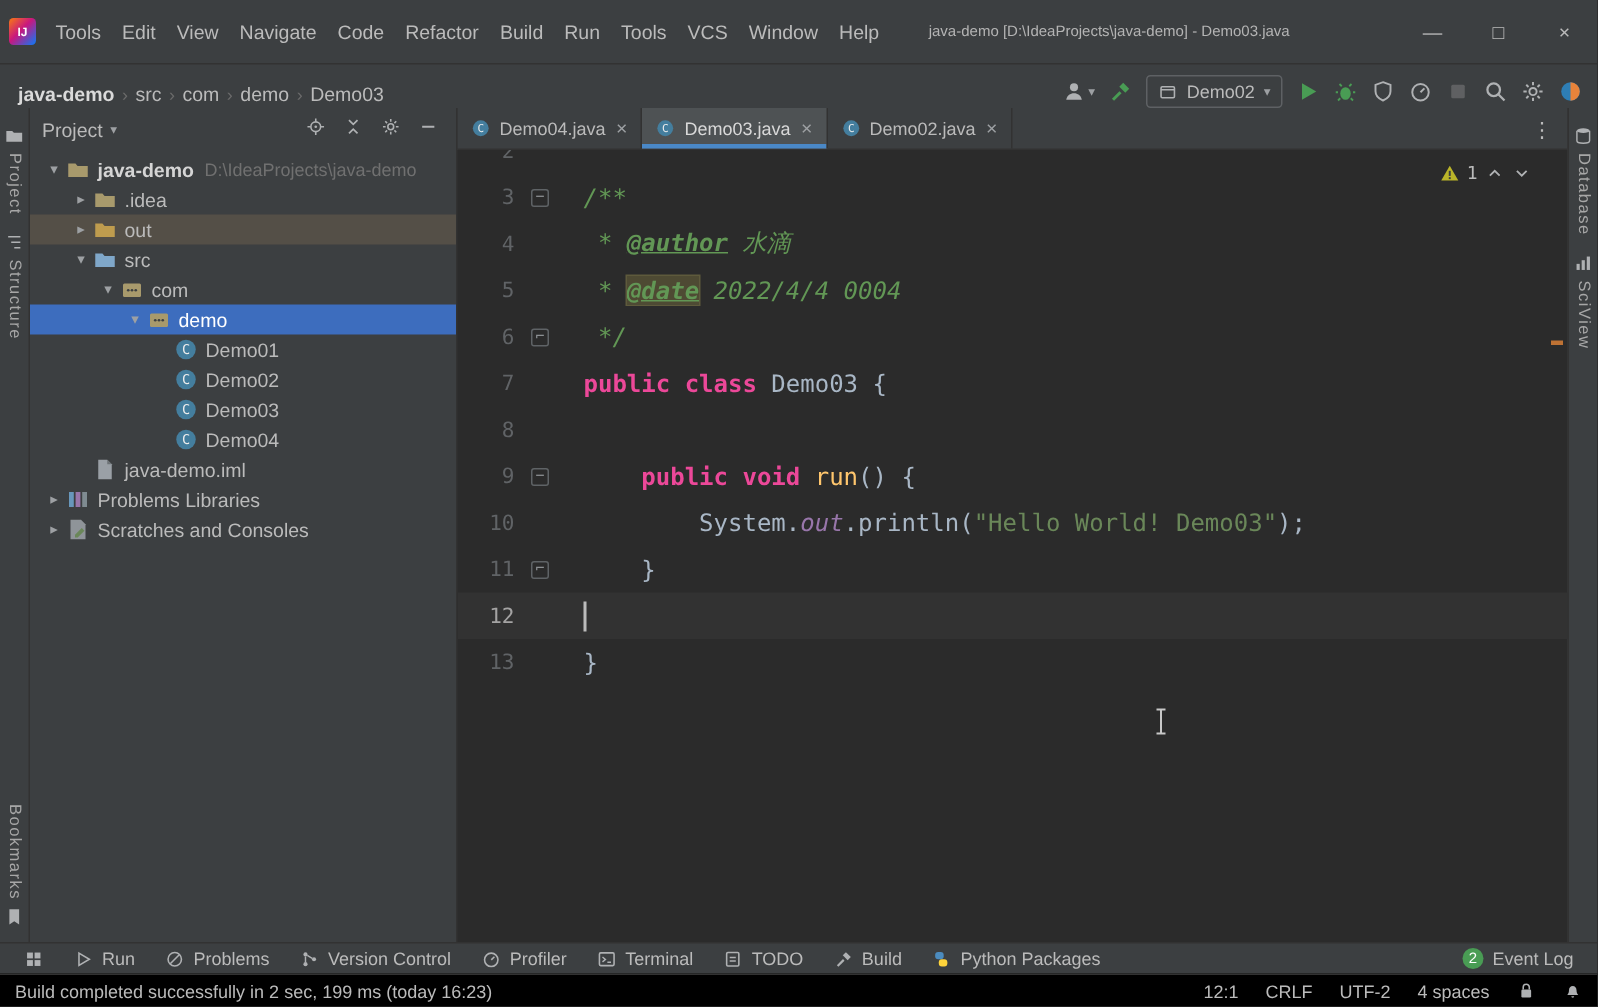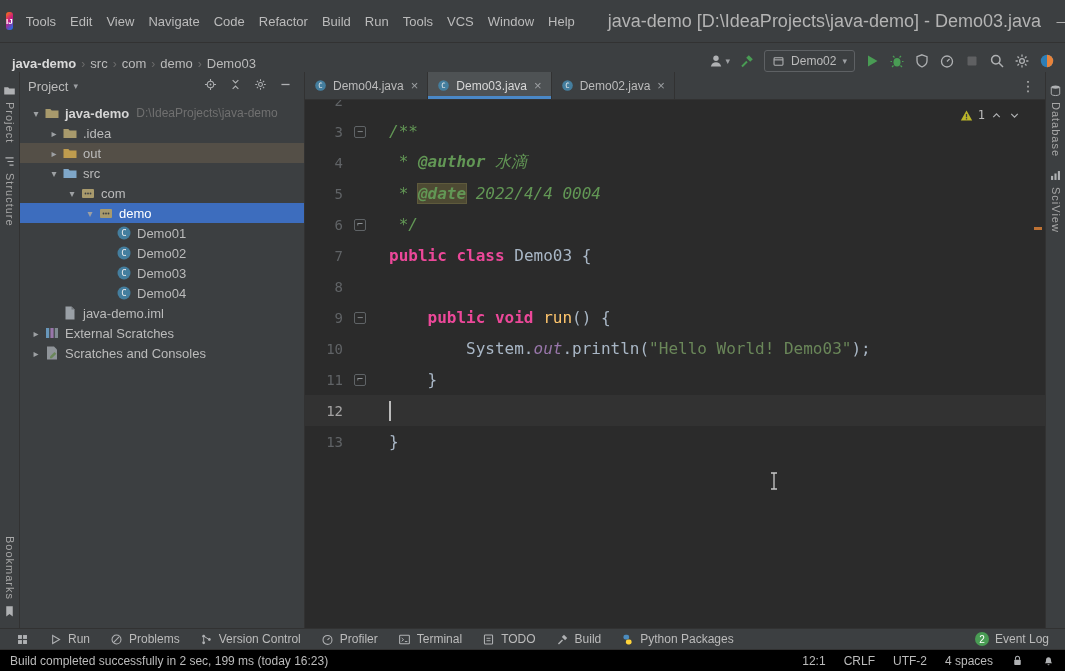--- a/index.html
+++ b/index.html
@@ -4,21 +4,21 @@
 <style>
   *{margin:0;padding:0;box-sizing:border-box}
   html,body{width:1065px;height:671px;overflow:hidden;background:#2B2B2B;font-family:"Liberation Sans",sans-serif}
   .window{width:1065px;height:671px;display:flex;flex-direction:column;color:#BBBBBB}
 
   
   .titlebar{flex:0 0 28px;background:#3C3F41;display:flex;align-items:center;border-bottom:1px solid #323232}
   .logo{width:18px;height:18px;margin:12px 6px;border-radius:3px;background:linear-gradient(135deg,#F97A12,#C9177E 45%,#087CFA);color:#fff;font-size:8px;font-weight:bold;display:flex;align-items:center;justify-content:center}
   .menus{display:flex}
   .menu-item{color:#BBBBBB;font-size:13px;padding:0 7px;line-height:27px;cursor:default}
-  .window-title{color:#B4B4B4;font-size:18px;margin-left:26px;white-space:nowrap}
+  .window-title{color:#B4B4B4;font-size:10px;margin-left:26px;white-space:nowrap}
   .win-controls{margin-left:auto;display:flex}
   .win-btn{width:44px;height:27px;display:flex;align-items:center;justify-content:center;font-size:13px;color:#BBBBBB}
 
   
   .navbar{flex:0 0 29px;background:#3C3F41;display:flex;align-items:flex-end;padding:0 10px}
   .crumb{color:#BBBBBB;font-size:13px;padding:0 2px}
   .crumb.bold{font-weight:bold;color:#DADADA}
   .crumb-sep{color:#6B6B6B;font-size:12px;padding:0 3px}
   .nav-actions{margin-left:auto;display:flex;align-items:center;gap:9px}
   .nav-act{display:inline-flex;align-items:center;gap:2px}
@@ -67,21 +67,21 @@
   .code-line.current{background:#323232}
   .lnum{flex:0 0 38px;width:38px;text-align:right;color:#606366;font-size:14px;font-family:"DejaVu Sans Mono",monospace}
   .lnum-cur{color:#A4A3A3}
   .foldcol{flex:0 0 34px;width:34px;display:flex;justify-content:center;align-items:center}
   .foldbox{width:12px;height:12px;border:1px solid #5F6366;border-radius:2px;color:#8C9093;font-size:10px;line-height:10px;display:flex;align-items:center;justify-content:center;background:#2B2B2B}
   .foldbox.flip{transform:scaleX(-1)}
   .codetext{white-space:pre;padding-left:12px;color:#A9B7C6}
   .t-kw{color:#ec4899;font-weight:bold}
   .t-plain{color:#A9B7C6}
   .t-doc{color:#629755;font-style:italic}
-  .t-doctag{color:#629755;font-style:italic;font-weight:bold;}
+  .t-doctag{color:#629755;font-style:italic;font-weight:bold;text-decoration:underline}
   .t-hl{background:#4E4A33;outline:1px solid #5E5A3C}
   .t-method{color:#FFC66D}
   .t-field{color:#9876AA;font-style:italic}
   .t-str{color:#6A8759}
   .caret{display:inline-block;width:2px;height:20px;background:#BBBBBB;vertical-align:middle}
   .inspections{position:absolute;top:8px;right:24px;display:flex;align-items:center;gap:5px;color:#BBBBBB;font-size:12px;z-index:3}
   .inspections .icon{width:13px;height:13px}
   .error-stripe{position:absolute;top:0;right:0;width:14px;height:100%;z-index:2}
   .stripe-mark{position:absolute;right:3px;width:8px;height:3px}
   .mouse-cursor{position:absolute;left:464px;top:372px;width:10px;height:18px;z-index:4}
@@ -411,21 +411,21 @@
           <div class="tree-row">
             <span class="indent" style="width: 8px;"></span>
             <span class="arrow">▸</span>
             <span class="icon">
               <svg viewBox="0 0 16 16">
                 <rect x="2" y="3" width="3.2" height="10" fill="#6897BB"></rect>
                 <rect x="6.4" y="3" width="3.2" height="10" fill="#9876AA"></rect>
                 <rect x="10.8" y="3" width="3.2" height="10" fill="#7F8B91"></rect>
               </svg>
             </span>
-            <span class="tree-label">External Scratches</span>
+            <span class="tree-label">Problems Libraries</span>
           </div>
           <div class="tree-row">
             <span class="indent" style="width: 8px;"></span>
             <span class="arrow">▸</span>
             <span class="icon">
               <svg viewBox="0 0 16 16">
                 <path d="M3 1.5h7l3 3v10H3z" fill="#8F9499"></path>
                 <path d="M6 11.5l4.5-4.5 1.8 1.8-4.5 4.5H6z" fill="#6A8759"></path>
               </svg>
             </span>

